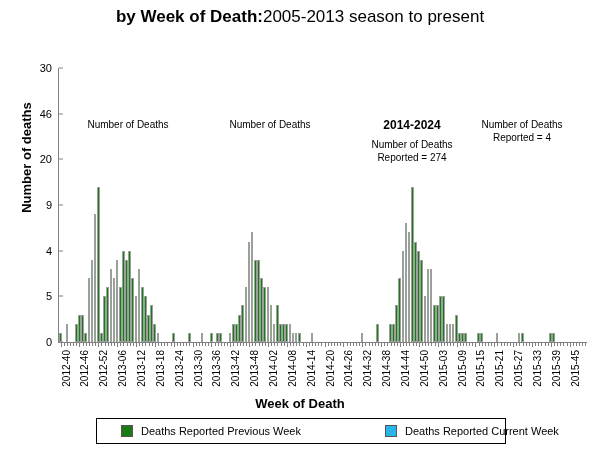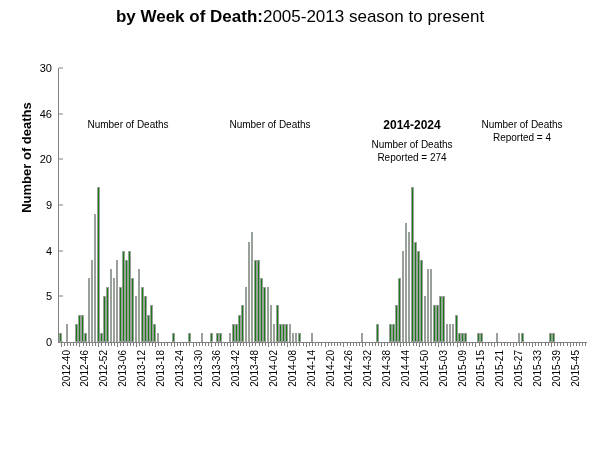--- a/index.html
+++ b/index.html
@@ -705,15 +705,26 @@
       <div class="s-name">2014-2024</div>
       <div class="s-det">Number of Deaths</div>
       <div class="s-det">Reported = 274</div>
     </div>
     <div class="season" style="left:398px;top:50px;">
       <div class="s-det">Number of Deaths</div>
       <div class="s-det">Reported = 4</div>
     </div>
   </div>
 
-
+  <div id="xlabel">Week of Death</div>
+
+  <div id="legend">
+    <div class="leg-item first">
+      <span class="swatch sw-prev"></span>
+      <span class="leg-text">Deaths Reported Previous Week</span>
+    </div>
+    <div class="leg-item second">
+      <span class="swatch sw-cur"></span>
+      <span class="leg-text">Deaths Reported Current Week</span>
+    </div>
+  </div>
 
 </div>
 
 </body></html>

